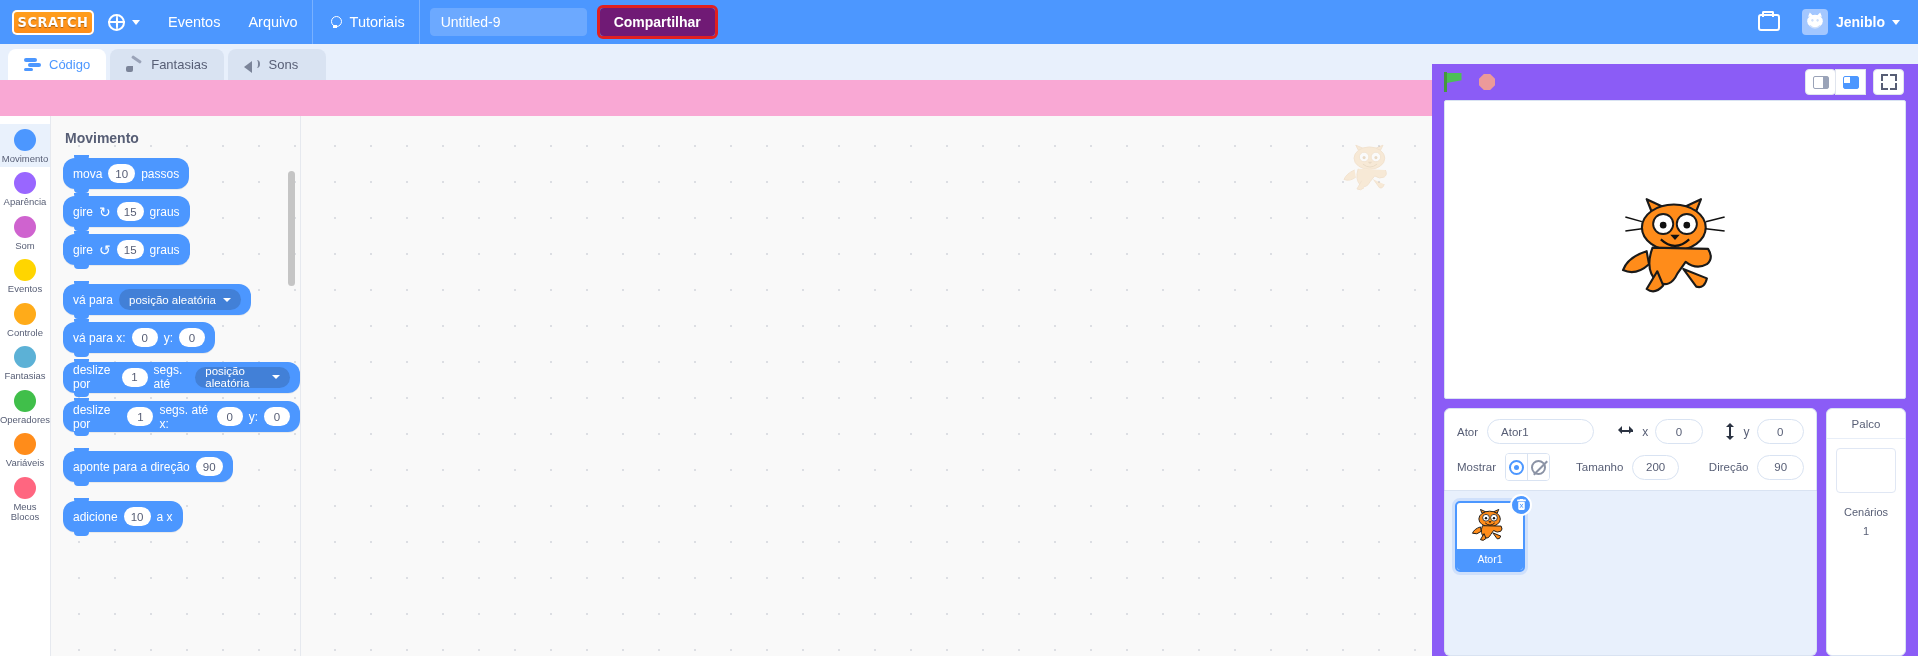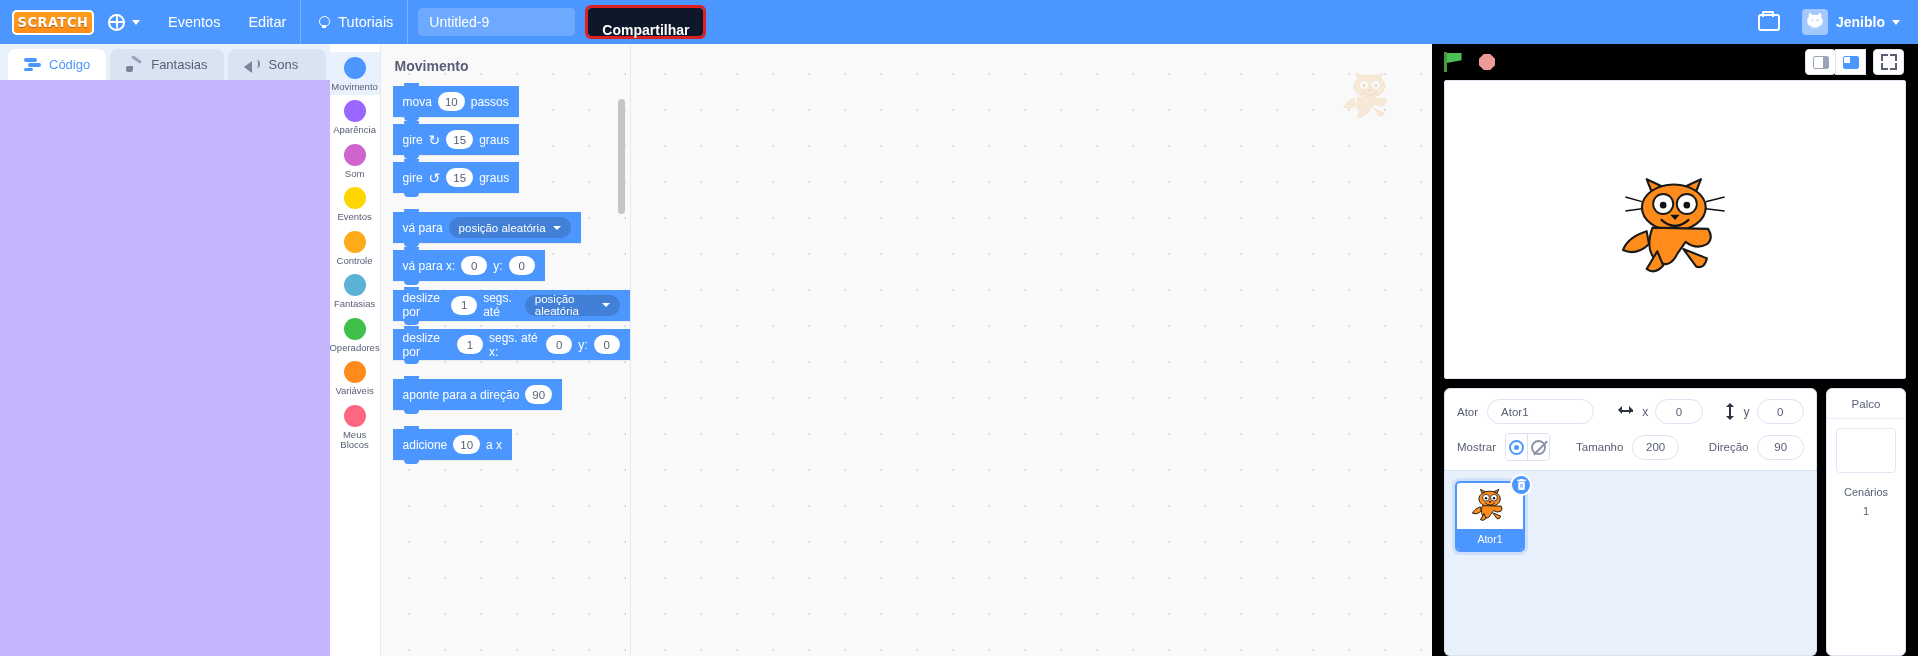--- a/index.html
+++ b/index.html
@@ -41,22 +41,22 @@
   .title-field {
     width: 157px; height: 28px; border-radius: 4px; background: #6ca9ff;
     border: 1px solid #6ca9ff; color: #fff; font-size: 14px;
     display: flex; align-items: center; padding-left: 10px; margin: 0 10px; cursor: text;
   }
   .share-wrap {
     border: 3px solid #e02020; border-radius: 6px; padding: 0;
     display: flex; align-items: center; margin-right: 12px;
   }
   .share-btn {
-    background: #0f172a; color: #fff; font-size: 14px; font-weight: bold;
-    height: 28px; line-height: 28px; padding: 8px 14px; border-radius: 4px;
+    background: #701a75; color: #fff; font-size: 14px; font-weight: bold;
+    height: 28px; line-height: 28px; padding: 0 14px; border-radius: 4px;
     cursor: pointer; white-space: nowrap;
   }
   .proj-page {
     display:flex; align-items:center; gap:8px; height:28px; padding:0 14px;
     border:1px solid rgba(255,255,255,.35); border-radius:4px; color:#fff;
     font-size:14px; cursor:pointer; background:#5a9eff;
   }
   .ic-com { width:15px; height:14px; position:relative; }
   .ic-com::before, .ic-com::after {
     content:""; position:absolute; width:6px; height:11px; border:2px solid #fff;
@@ -72,21 +72,21 @@
   .avatar {
     width:26px; height:26px; border-radius:4px; background:#a3c7ff; margin-right:8px;
     display:flex; align-items:center; justify-content:center; overflow:hidden;
   }
   .user-name { color:#fff; font-size:14px; font-weight:bold; display:flex; align-items:center; margin-right:18px; cursor:pointer; }
 
   
   .body { flex:1; display:flex; min-height:0; background:#e8f0fc; }
 
   
-  .editor { width: 1432px; display:flex; background:#c4b5fd; }
+  .editor { width: 1432px; display:flex; flex-direction:column; background:#f9a8d4;gap:36px; }
   .tabbar { height: 36px; background:#e8f0fc; display:flex; align-items:flex-end; padding-left:8px; flex:0 0 36px; }
   .tab {
     height:31px; min-width:98px; padding:0 16px; border-radius:8px 8px 0 0;
     display:flex; align-items:center; gap:8px; font-size:13px; color:#575e75;
     background:#d9e3f2; cursor:pointer; margin-right:4px;
   }
   .tab.active { background:#fff; color:#4c97ff; font-weight:normal; }
   .tab-ic { width:17px; height:14px; display:flex; align-items:center; }
   .code-ic { position:relative; width:17px; height:13px; }
   .code-ic i { position:absolute; background:#4c97ff; border-radius:2px; display:block; }
@@ -121,21 +121,21 @@
   .palette-dots {
     position:absolute; inset:0;
     background-image: radial-gradient(#dcdee3 1.1px, transparent 1.2px);
     background-size: 36px 36px; background-position: 10px 12px;
   }
   .palette-inner { position:absolute; inset:0; padding:12px 0 0 12px; }
   .pal-title { font-size:14px; color:#575e75; font-weight:bold; margin:2px 0 12px 2px; }
   .blk {
     position:relative; display:inline-flex; align-items:center; gap:6px;
     background:#4c97ff; color:#fff; font-size:12px; height:31px;
-    border-radius:0; padding:0 10px; margin-bottom:7px; cursor:grab;
+    border-radius:12px; padding:0 10px; margin-bottom:7px; cursor:grab;
     box-shadow: 0 1px 0 rgba(0,0,0,.06);
   }
   .blk::before {
     content:""; position:absolute; left:11px; top:-3px; width:15px; height:5px;
     background:#4c97ff; border-radius:0 0 4px 4px;
   }
   .blk::after {
     content:""; position:absolute; left:11px; bottom:-4px; width:15px; height:5px;
     background:#4c97ff; border-radius:0 0 4px 4px;
   }
@@ -158,21 +158,21 @@
   
   .canvas { flex:1; position:relative; background:#f9f9f9; overflow:hidden; }
   .canvas-dots {
     position:absolute; inset:0;
     background-image: radial-gradient(#dcdee3 1.1px, transparent 1.2px);
     background-size: 36px 36px; background-position: 16px 12px;
   }
   .watermark { position:absolute; right:32px; top:28px; width:60px; height:52px; opacity:.32; }
 
   
-  .stagecol { width:486px; display:flex; flex-direction:column; background:#000000; flex:0 0 486px; }
+  .stagecol { width:486px; display:flex; flex-direction:column; background:#8b5cf6; flex:0 0 486px;margin-top:20px; }
   .stagehdr { height:36px; display:flex; align-items:center; padding:0 14px 0 12px; flex:0 0 36px; }
   .flag { width:21px; height:20px; position:relative; cursor:pointer; margin-right:14px; }
   .flag i { position:absolute; left:0; top:0; width:2.5px; height:20px; background:#45993d; }
   .flag b { position:absolute; left:2.5px; top:1px; width:15px; height:10px; background:#4cbf56; clip-path: polygon(0 0,100% 0,100% 72%,0 100%); }
   .stop { width:16px; height:16px; background:#ec9a9a; cursor:pointer;
     clip-path: polygon(30% 0,70% 0,100% 30%,100% 70%,70% 100%,30% 100%,0 70%,0 30%); }
   .hdr-spacer { flex:1; }
   .vbtn { width:31px; height:26px; border:1px solid #e0e5ee; background:#fff; border-radius:4px;
     display:flex; align-items:center; justify-content:center; cursor:pointer; margin-left:-1px; }
   .vbtn:first-of-type { border-radius:4px 0 0 4px; margin-left:0; }
@@ -270,21 +270,21 @@
       <span>SCRATCH</span>
     </div>
     <div class="mb-item">
       <span class="globe"></span>
       <span class="caret"></span>
     </div>
     <div class="mb-item">
       <span>Eventos</span>
     </div>
     <div class="mb-item">
-      <span>Editar</span>
+      <span>Arquivo</span>
     </div>
     <div class="mb-sep"></div>
     <div class="mb-item">
       <span class="bulb"></span>
       <span>Tutoriais</span>
     </div>
     <div class="mb-sep"></div>
     <div class="title-field" title="Nome do projeto">Untitled-9</div>
     <div class="share-wrap">
       <div class="share-btn">Compartilhar</div>

